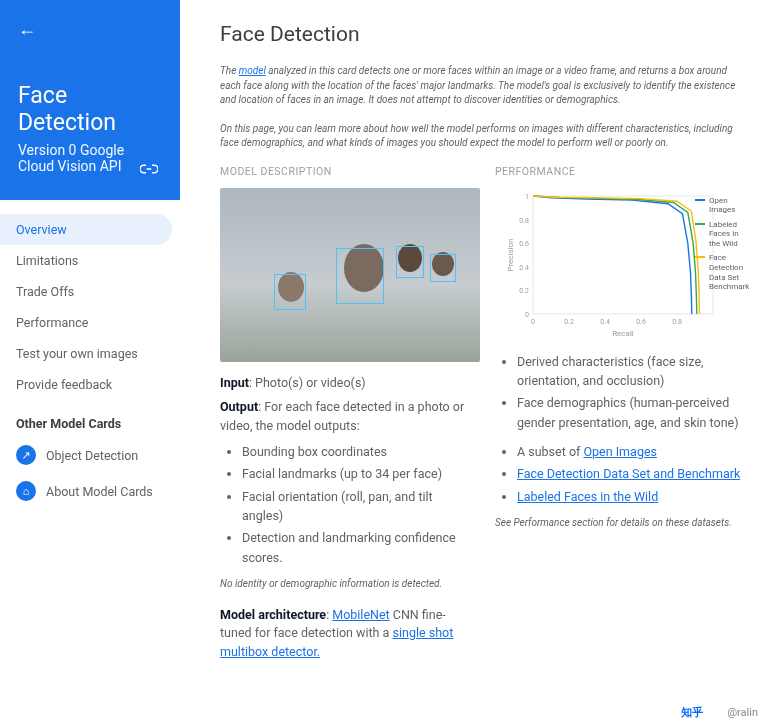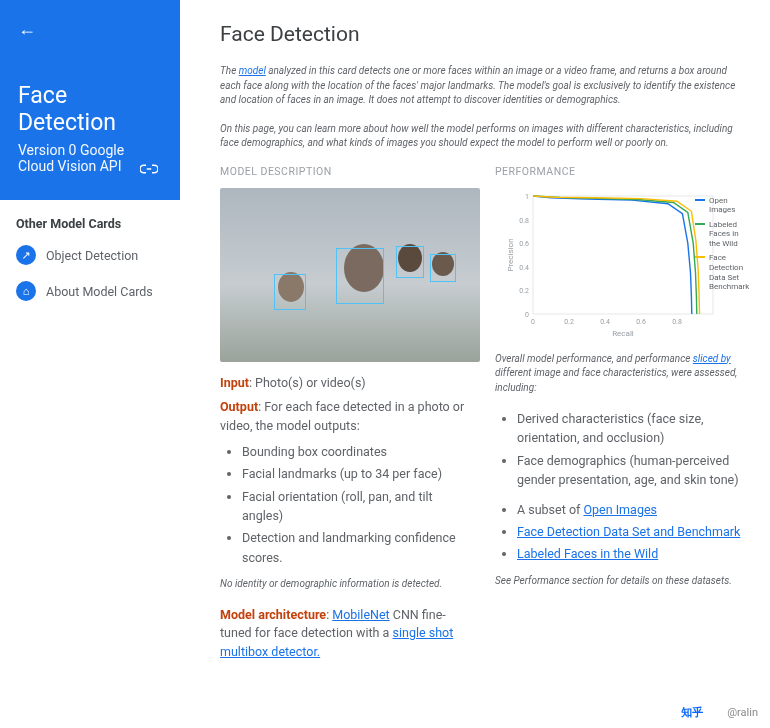--- a/index.html
+++ b/index.html
@@ -82,21 +82,21 @@
     border-radius: 2px; position: relative; overflow: hidden; margin-bottom: 12px;
   }
   .face-box { position: absolute; border: 1.5px solid #4fc3f7; }
   .fb1 { left: 116px; top: 60px; width: 48px; height: 56px; }
   .fb2 { left: 54px; top: 86px; width: 32px; height: 36px; }
   .fb3 { left: 176px; top: 58px; width: 28px; height: 32px; }
   .fb4 { left: 210px; top: 66px; width: 26px; height: 28px; }
   .blob { position: absolute; border-radius: 50%; background: #7a6a60; }
 
   .kv { font-size: 12.5px; line-height: 1.5; margin-bottom: 6px; }
-  .kv b { color: #c2410c; }
+  .kv b { color: #0f172a; }
   ul.bul { list-style: disc; padding-left: 22px; margin: 6px 0 10px 0; }
   ul.bul li { font-size: 12.5px; line-height: 1.55; color: #5f6368; margin-bottom: 3px; }
 
   
   .chart-box {
     width: 220px; height: 150px; position: relative; margin-bottom: 14px; margin-left: 8px;
   }
   .chart-box svg { width: 100%; height: 100%; }
   .legend { position: absolute; right: -28px; top: 8px; font-size: 8px; line-height: 1.2; }
   .legend div { display: flex; align-items: flex-start; gap: 4px; margin-bottom: 5px; }
@@ -121,20 +121,28 @@
       <div class="side-title">Face Detection</div>
       <div class="side-sub">Version 0 Google Cloud Vision API</div>
       <span class="link-icon">
         <svg width="18" height="10" viewBox="0 0 24 12" fill="none" stroke="#fff" stroke-width="2">
           <path d="M9 6H15"></path>
             <path d="M8 1H5a5 5 0 000 10h3"></path>
             <path d="M16 1h3a5 5 0 010 10h-3"></path>
         </svg>
       </span>
     </div>
+    <nav class="nav" id="nav">
+        <div class="nav-item active">Overview</div>
+        <div class="nav-item">Limitations</div>
+        <div class="nav-item">Trade Offs</div>
+        <div class="nav-item">Performance</div>
+        <div class="nav-item">Test your own images</div>
+        <div class="nav-item">Provide feedback</div>
+      </nav>
     <div class="other-head">Other Model Cards</div>
     <div id="other">
         <div class="other-item">
           <span class="other-icon">↗</span>
           <span>Object Detection</span>
         </div>
         <div class="other-item">
           <span class="other-icon">⌂</span>
           <span>About Model Cards</span>
         </div>
@@ -207,23 +215,20 @@
               <div>
                 <span class="sw" style="background:#34a853"></span>
                 <span class="lt">Labeled Faces in the Wild</span>
               </div>
               <div>
                 <span class="sw" style="background:#fbbc04"></span>
                 <span class="lt">Face Detection Data Set Benchmark</span>
               </div>
             </div>
         </div>
-        <p class="para">
-          <span>Overall model performance, and performance </span><a class="link">sliced by</a><span> different image and face characteristics, were assessed, including:</span>
-        </p>
         <ul class="bul" id="right-bul1">
             <li>Derived characteristics (face size, orientation, and occlusion)</li>
             <li>Face demographics (human-perceived gender presentation, age, and skin tone)</li>
           </ul>
         <ul class="bul" id="right-bul2">
             <li>A subset of <a class="link">Open Images</a></li>
             <li><a class="link">Face Detection Data Set and Benchmark</a></li>
             <li><a class="link">Labeled Faces in the Wild</a></li>
           </ul>
         <p class="para">See Performance section for details on these datasets.</p>

